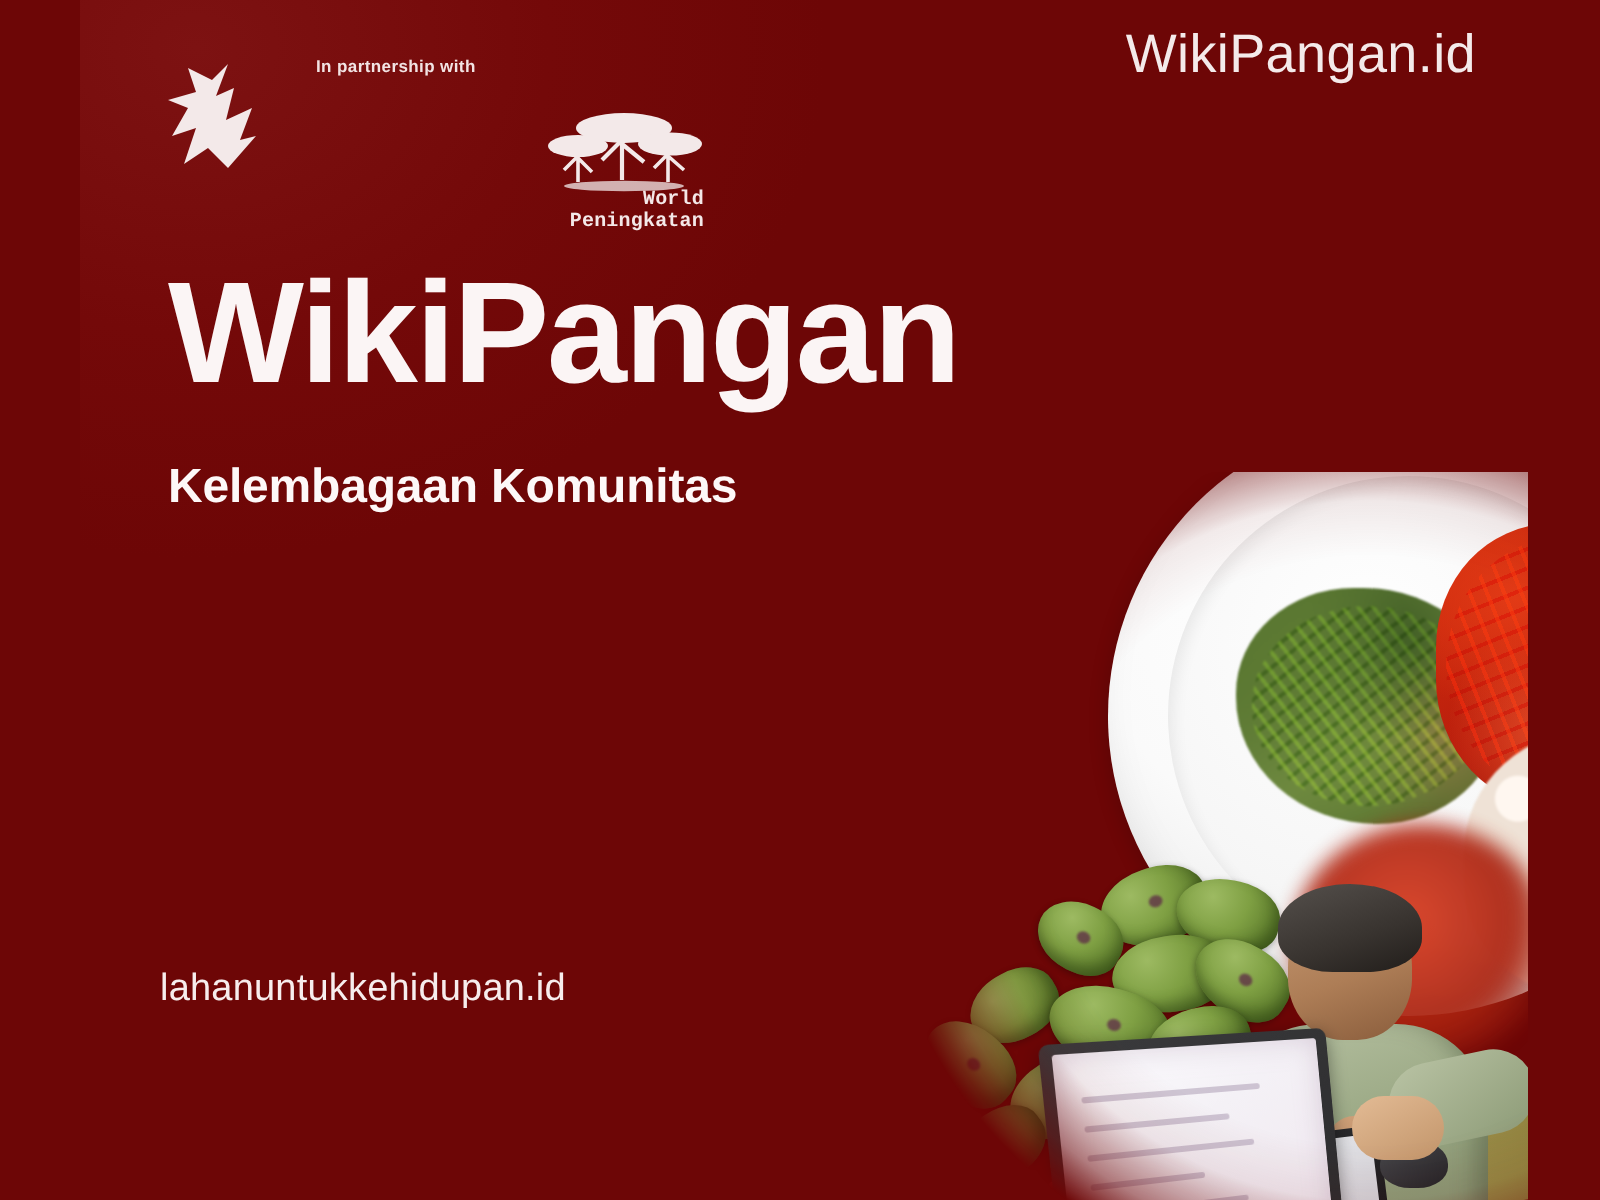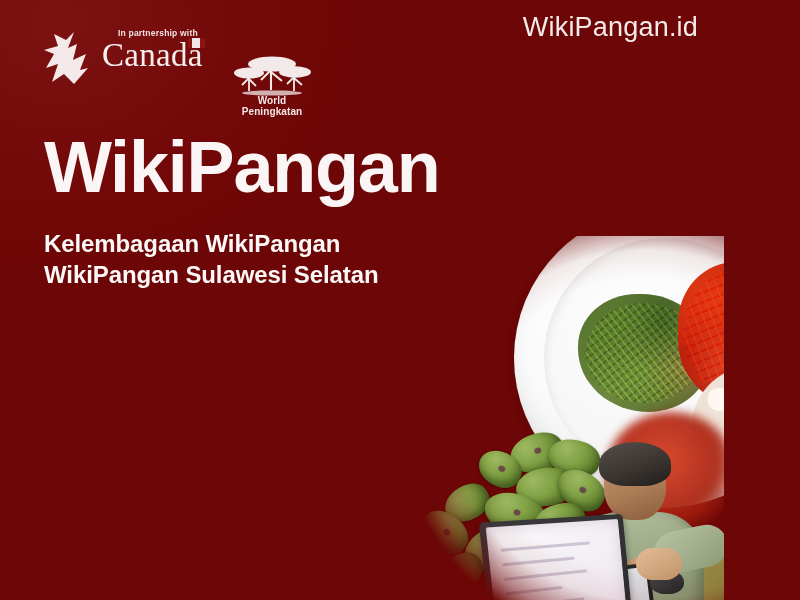--- a/index.html
+++ b/index.html
@@ -7,20 +7,21 @@
   html, body {
     width:800px; height:600px; overflow:hidden;
     background:#6d0606;
     font-family:"Liberation Sans", sans-serif;
   }
   #slide {
     position:relative; width:724px; height:600px; overflow:hidden;
     background:
       radial-gradient(ellipse 420px 340px at 8% 4%, #7d1212 0%, #740909 42%, #6d0606 75%),
       #6d0606;
+    margin-left: 40px;
   }
 
   
   #photo-collage {
     position:absolute; left:392px; top:236px; width:408px; height:364px;
     overflow:hidden;
     -webkit-mask-image: radial-gradient(ellipse 252px 230px at 62% 52%, #000 0%, #000 64%, rgba(0,0,0,.93) 76%, rgba(0,0,0,.5) 88%, rgba(0,0,0,0) 97%);
             mask-image: radial-gradient(ellipse 252px 230px at 62% 52%, #000 0%, #000 64%, rgba(0,0,0,.93) 76%, rgba(0,0,0,.5) 88%, rgba(0,0,0,0) 97%);
   }
   .ph { position:absolute; }
@@ -232,22 +233,22 @@
   }
   .canada-flag::before, .canada-flag::after {
     content:""; position:absolute; top:0; width:4.5px; height:10px; background:#8d1212;
   }
   .canada-flag::before { left:0; }
   .canada-flag::after  { right:0; }
 
   #agroforestry-logo { position:absolute; left:188px; top:28px; width:80px; height:66px; }
   .agro-trees { position:absolute; left:0; top:0; width:80px; height:42px; }
   .agro-text {
-    position:absolute; left:0; top:42px; width:80px; text-align:center;
-    font-size:10px; font-weight:bold; color:#f4e8e8; line-height:1.08; letter-spacing:.1px;
+    position:absolute; left:0; top:42px; width:80px; text-align:right;
+    font-size:10px; font-weight:bold; color:#f4e8e8; line-height:1.08; letter-spacing:.1px;font-family:Liberation Mono, monospace;
   }
 
   
   #site-tag {
     position:absolute; right:26px; top:12px;
     font-size:27px; font-weight:normal; color:#f4eaea; letter-spacing:.2px;
   }
   #main-title {
     position:absolute; left:44px; top:131px;
     font-size:72px; font-weight:bold; color:#fbf5f5;
@@ -338,24 +339,20 @@
   </div>
 
   <div id="logo-row">
 
     <svg class="maple-leaf" viewBox="0 0 46 56">
       <path d="M30 2 L24 18 L33 14 L29 30 L42 24 L36 40 L44 38 L30 54 L20 44 L8 52 L14 34 L2 38 L10 24 L0 20 L14 16 L10 4 L22 10 Z" fill="#f3e9e9"></path>
     </svg>
 
     <div class="canada-block">
       <div class="partnership-text">In partnership with</div>
-      <div class="canada-word">
-        <span>Canada</span>
-        <span class="canada-flag"></span>
-      </div>
     </div>
 
     <div id="agroforestry-logo">
       <svg class="agro-trees" viewBox="0 0 80 42">
 
         <ellipse cx="40" cy="10" rx="24" ry="7.5" fill="#f3e9e9"></ellipse>
         <path d="M39 11 L39 36 M39 16 L29 26 M39 18 L50 27" stroke="#f3e9e9" stroke-width="2.1" fill="none"></path>
 
         <ellipse cx="17" cy="19" rx="15" ry="5.5" fill="#f3e9e9"></ellipse>
         <path d="M17 20 L17 37 M17 24 L10 31 M17 25 L24 32" stroke="#f3e9e9" stroke-width="1.8" fill="none"></path>
@@ -370,19 +367,19 @@
         <div>Peningkatan</div>
       </div>
     </div>
   </div>
 
   <div id="site-tag">WikiPangan.id</div>
 
   <h1 id="main-title">WikiPangan</h1>
 
   <div id="subtitle">
-    <div>Kelembagaan WikiPangan</div>
-    <div>WikiPangan Sulawesi Selatan</div>
+    <div>Kelembagaan Komunitas</div>
   </div>
 
 
+  <div id="footer-url">lahanuntukkehidupan.id</div>
 
 </div>
 
 </body></html>

